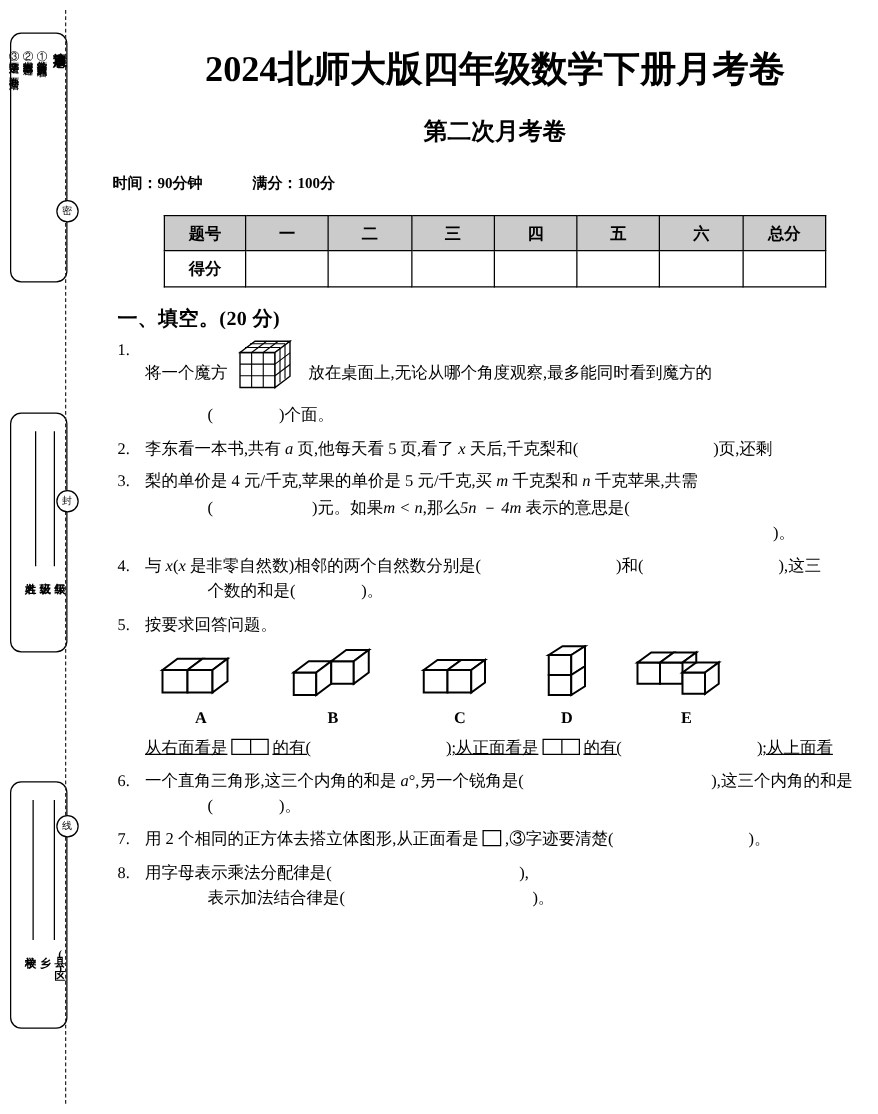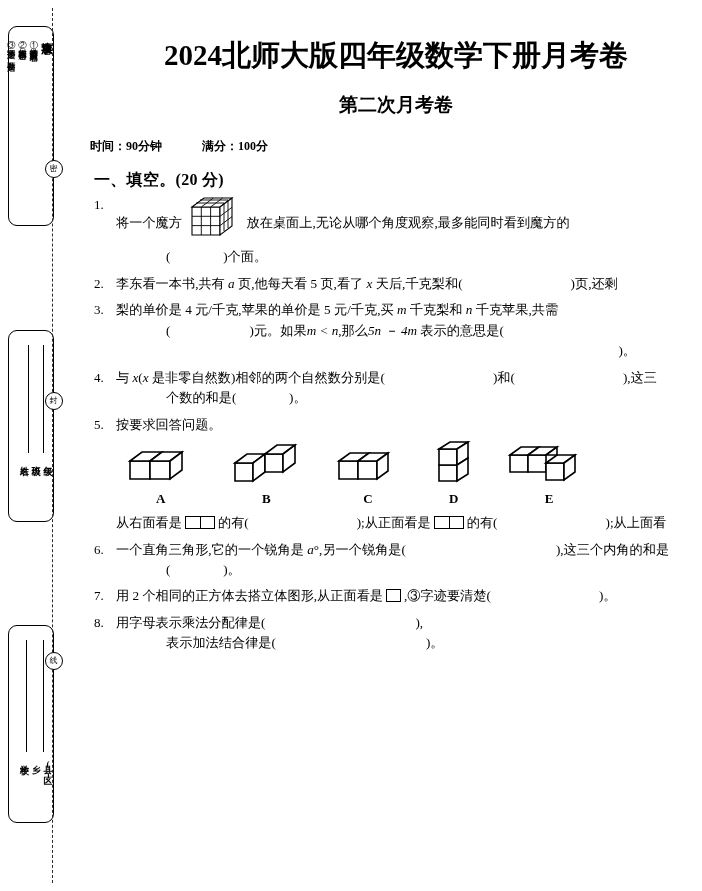--- a/index.html
+++ b/index.html
@@ -163,20 +163,44 @@
 <div id="paper">
 
   <div class="title">2024北师大版四年级数学下册月考卷</div>
   <div class="subtitle">第二次月考卷</div>
   <div class="meta">
     <span>时间：90分钟</span>
     <span class="gap"></span>
     <span>满分：100分</span>
   </div>
 
+  <table class="score">
+    <tbody>
+        <tr class="head">
+      <td class="lbl">题号</td>
+      <td>一</td>
+      <td>二</td>
+      <td>三</td>
+      <td>四</td>
+      <td>五</td>
+      <td>六</td>
+      <td>总分</td>
+    </tr>
+    <tr class="body">
+      <td class="lbl">得分</td>
+      <td></td>
+      <td></td>
+      <td></td>
+      <td></td>
+      <td></td>
+      <td></td>
+      <td></td>
+    </tr>
+  </tbody>
+    </table>
 
   <div class="section-title">一、填空。(20 分)</div>
 
   <ul class="qlist">
 
     <li class="q">
       <span class="qnum">1.</span>
       <span>将一个魔方</span>
       <span class="cube-inline">
         <svg width="52" height="46" viewBox="0 0 52 46">
@@ -286,27 +310,27 @@
               <path d="M42 22 L53 14 L71 14 L60 22 Z"></path>
               <path d="M60 22 L71 14 L71 31 L60 39 Z"></path>
               <path d="M42 14 L53 6 L53 14 Z"></path>
             </g>
           </svg>
           <span class="shape-lbl">E</span>
         </div>
       </div>
     </li>
 
-    <li class="q" style="margin-top:6px;">
+    <li class="q" style="margin-top:6px;text-decoration:underline;">
       <span>从右面看是</span><span class="mini two"></span><span>的有(</span><span class="blank-l"></span><span>);从正面看是</span><span class="mini two"></span><span>的有(</span><span class="blank-l"></span><span>);从上面看</span>
     </li>
 
     <li class="q">
       <span class="qnum">6.</span>
-      <span>一个直角三角形,它的一个锐角是 </span><span class="it">a</span><span>°,另一个锐角是(</span><span class="blank-xl"></span><span>),这三个内角的和是</span>
+      <span>一个直角三角形,这三个内角的和是 </span><span class="it">a</span><span>°,另一个锐角是(</span><span class="blank-xl"></span><span>),这三个内角的和是</span>
       <span class="line2">(　　　　)。</span>
     </li>
 
     <li class="q">
       <span class="qnum">7.</span>
       <span>用 2 个相同的正方体去搭立体图形,从正面看是</span><span class="mini one"></span><span>,③字迹要清楚(</span><span class="blank-l"></span><span>)。</span>
     </li>
 
     <li class="q">
       <span class="qnum">8.</span>

